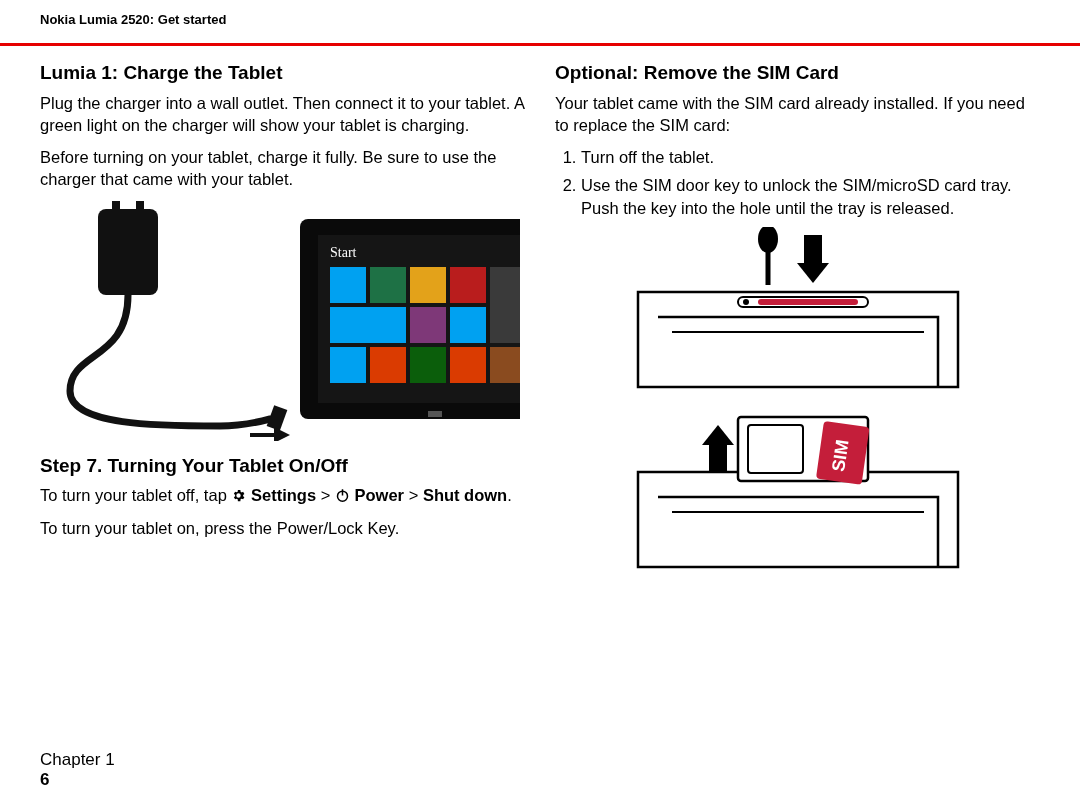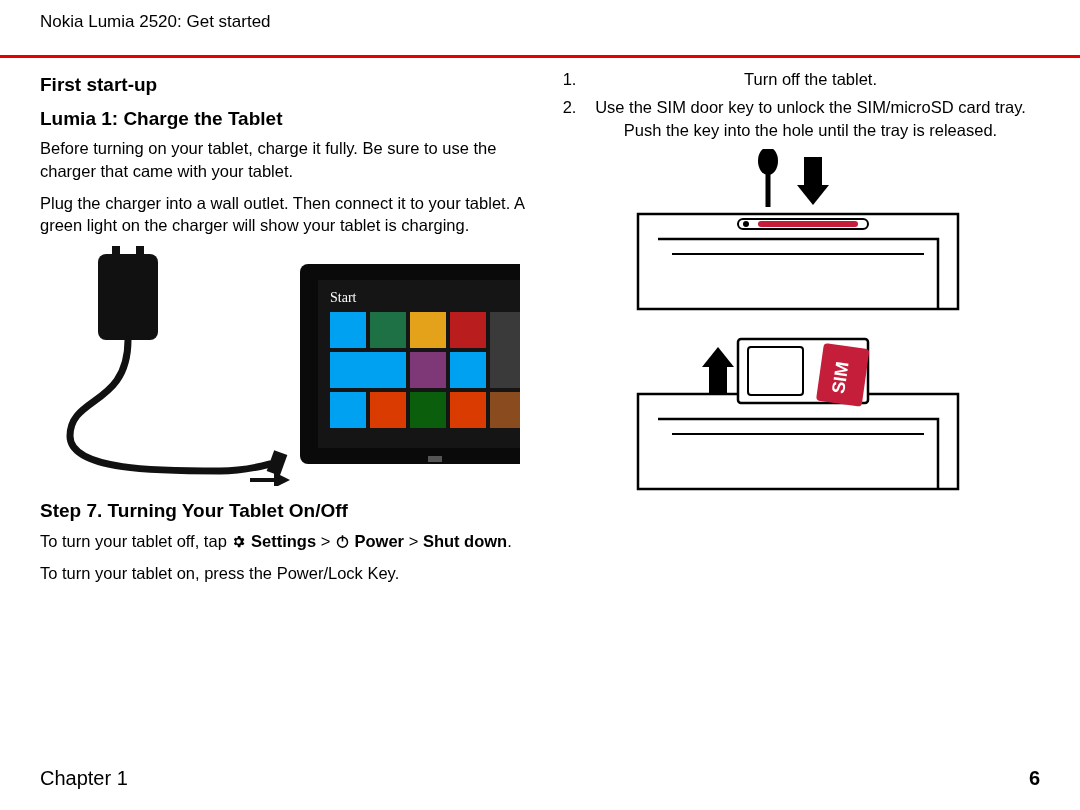--- a/index.html
+++ b/index.html
@@ -7,22 +7,23 @@
     padding: 0;
     background: #fff;
     font-family: "Segoe UI", Arial, Helvetica, sans-serif;
     color: #000;
     width: 1080px;
     height: 810px;
     box-sizing: border-box;
     position: relative;
   }
   .header {
-    padding: 12px 40px 23px 40px;
-    font-size: 17px;
+    padding: 12px 40px 16px 40px;
+    font-size: 13px;
+    font-weight: bold;
   }
   .redbar {
     height: 3px;
     background: #e60000;
     margin: 0 0 0 0;
   }
   .content {
     display: flex;
     padding: 6px 40px 0 40px;
     gap: 30px;
@@ -31,30 +32,31 @@
     flex: 1;
     font-size: 16.5px;
     line-height: 1.35;
   }
   h2 {
     font-size: 19px;
     font-weight: 700;
     margin: 8px 0 6px 0;
   }
   .para { margin: 4px 0 10px 0; }
-  ol { margin: 4px 0 8px 0; padding-left: 26px; text-align: center; }
+  ol { margin: 4px 0 8px 0; padding-left: 26px; }
   ol li { margin-bottom: 6px; }
   .footer {
     position: absolute;
     bottom: 20px;
     left: 40px;
     right: 40px;
     display: flex;
     justify-content: space-between;
-    font-size: 20px;
+    font-size: 17px;
+    flex-direction: column;
   }
   .footer .pnum { font-weight: 700; }
 
   
   .fig1 {
     position: relative;
     width: 480px;
     height: 240px;
     margin: 6px 4px 12px 0;
   }
@@ -76,25 +78,24 @@
 </style>
 </head>
 <body>
 
 <div class="header">Nokia Lumia 2520: Get started</div>
 <div class="redbar"></div>
 
 <div class="content">
 
   <div class="col">
-    <h2>First start-up</h2>
 
     <h2>Lumia 1: Charge the Tablet</h2>
+    <div class="para">Plug the charger into a wall outlet. Then connect it to your tablet. A green light on the charger will show your tablet is charging.</div>
     <div class="para">Before turning on your tablet, charge it fully. Be sure to use the charger that came with your tablet.</div>
-    <div class="para">Plug the charger into a wall outlet. Then connect it to your tablet. A green light on the charger will show your tablet is charging.</div>
 
     <div class="fig1">
       <svg viewBox="0 0 480 240" width="480" height="240">
 
         <rect x="58" y="8" width="60" height="86" rx="8" fill="#111"></rect>
         <rect x="72" y="0" width="8" height="12" fill="#111"></rect>
         <rect x="96" y="0" width="8" height="12" fill="#111"></rect>
 
         <path d="M88 94 C88 160, 30 150, 30 190 C30 225, 120 225, 180 225 C200 225, 215 222, 230 218" fill="none" stroke="#111" stroke-width="7" stroke-linecap="round"></path>
 
@@ -143,20 +144,22 @@
             <rect x="10.8" y="2" width="2.4" height="10" fill="#000"></rect>
           </svg></span>
       <span class="bold">Power</span>
       <span> &gt; </span>
       <span class="bold">Shut down</span><span>.</span>
     </div>
     <div class="para">To turn your tablet on, press the Power/Lock Key.</div>
   </div>
 
   <div class="col">
+    <h2>Optional: Remove the SIM Card</h2>
+    <div class="para">Your tablet came with the SIM card already installed. If you need to replace the SIM card:</div>
     <ol>
       <li>Turn off the tablet.</li>
       <li>Use the SIM door key to unlock the SIM/microSD card tray. Push the key into the hole until the tray is released.</li>
     </ol>
 
     <svg class="fig2" viewBox="0 0 360 170">
 
       <path d="M20 65 H340 V160 H20 Z M40 90 H320 V160 H40" fill="none" stroke="#000" stroke-width="2.5"></path>
 
       <line x1="54" y1="105" x2="306" y2="105" stroke="#000" stroke-width="2"></line>

